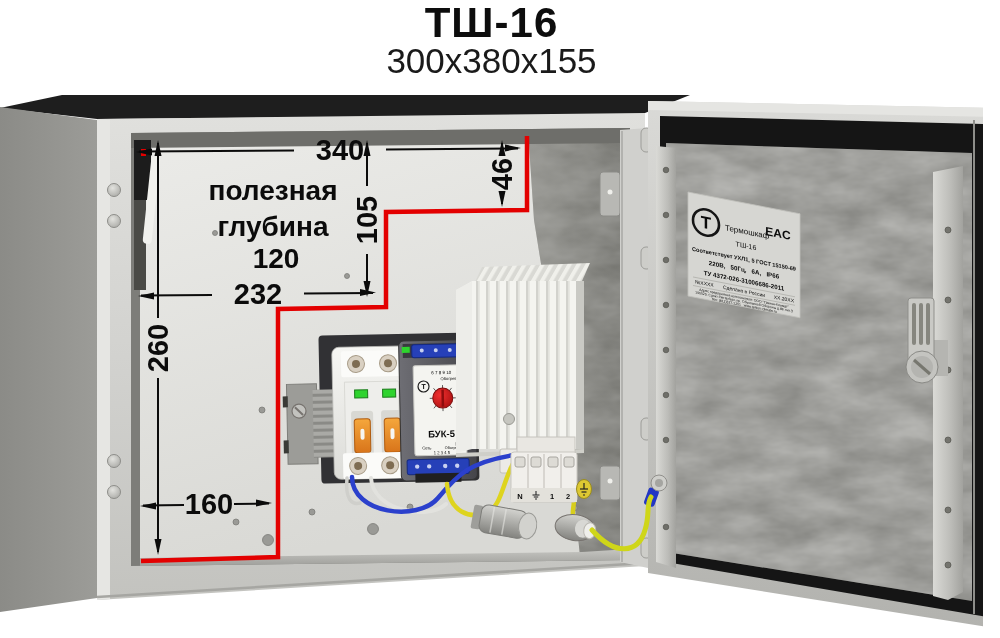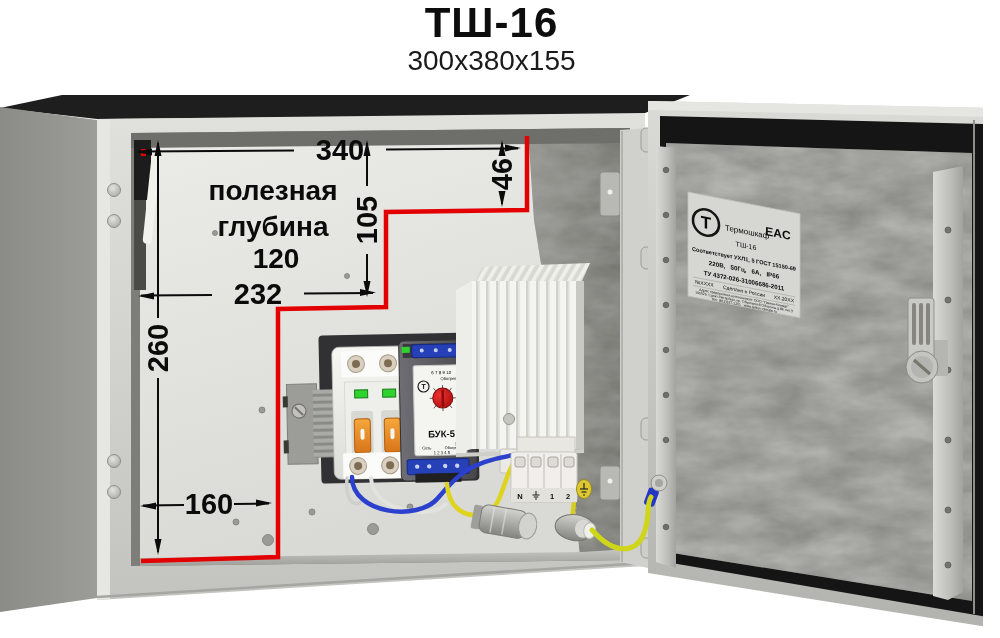--- a/index.html
+++ b/index.html
@@ -1,20 +1,20 @@
 <!DOCTYPE html>
 <html><head>
 <meta charset="utf-8">
 <style>
   html,body{margin:0;padding:0;background:#fff;}
   .page{position:relative;width:983px;height:638px;background:#ffffff;overflow:hidden;
         font-family:"Liberation Sans","DejaVu Sans",sans-serif;}
   .title-block{position:absolute;left:0;right:0;top:0;text-align:center;color:#0d0d0d;}
   .title-model{font-size:42px;font-weight:bold;line-height:46px;letter-spacing:1px;}
-  .title-size{font-size:28px;line-height:30px;color:#1a1a1a;}
+  .title-size{font-size:35px;line-height:30px;color:#1a1a1a;}
   svg{position:absolute;left:0;top:0;}
   svg text{font-family:"Liberation Sans","DejaVu Sans",sans-serif;fill:#0b0b0b;}
   .dimtxt{font-weight:bold;font-size:29px;}
   .notetxt{font-weight:bold;font-size:28px;}
 </style>
 </head>
 <body>
 
 <div class="page">
 

